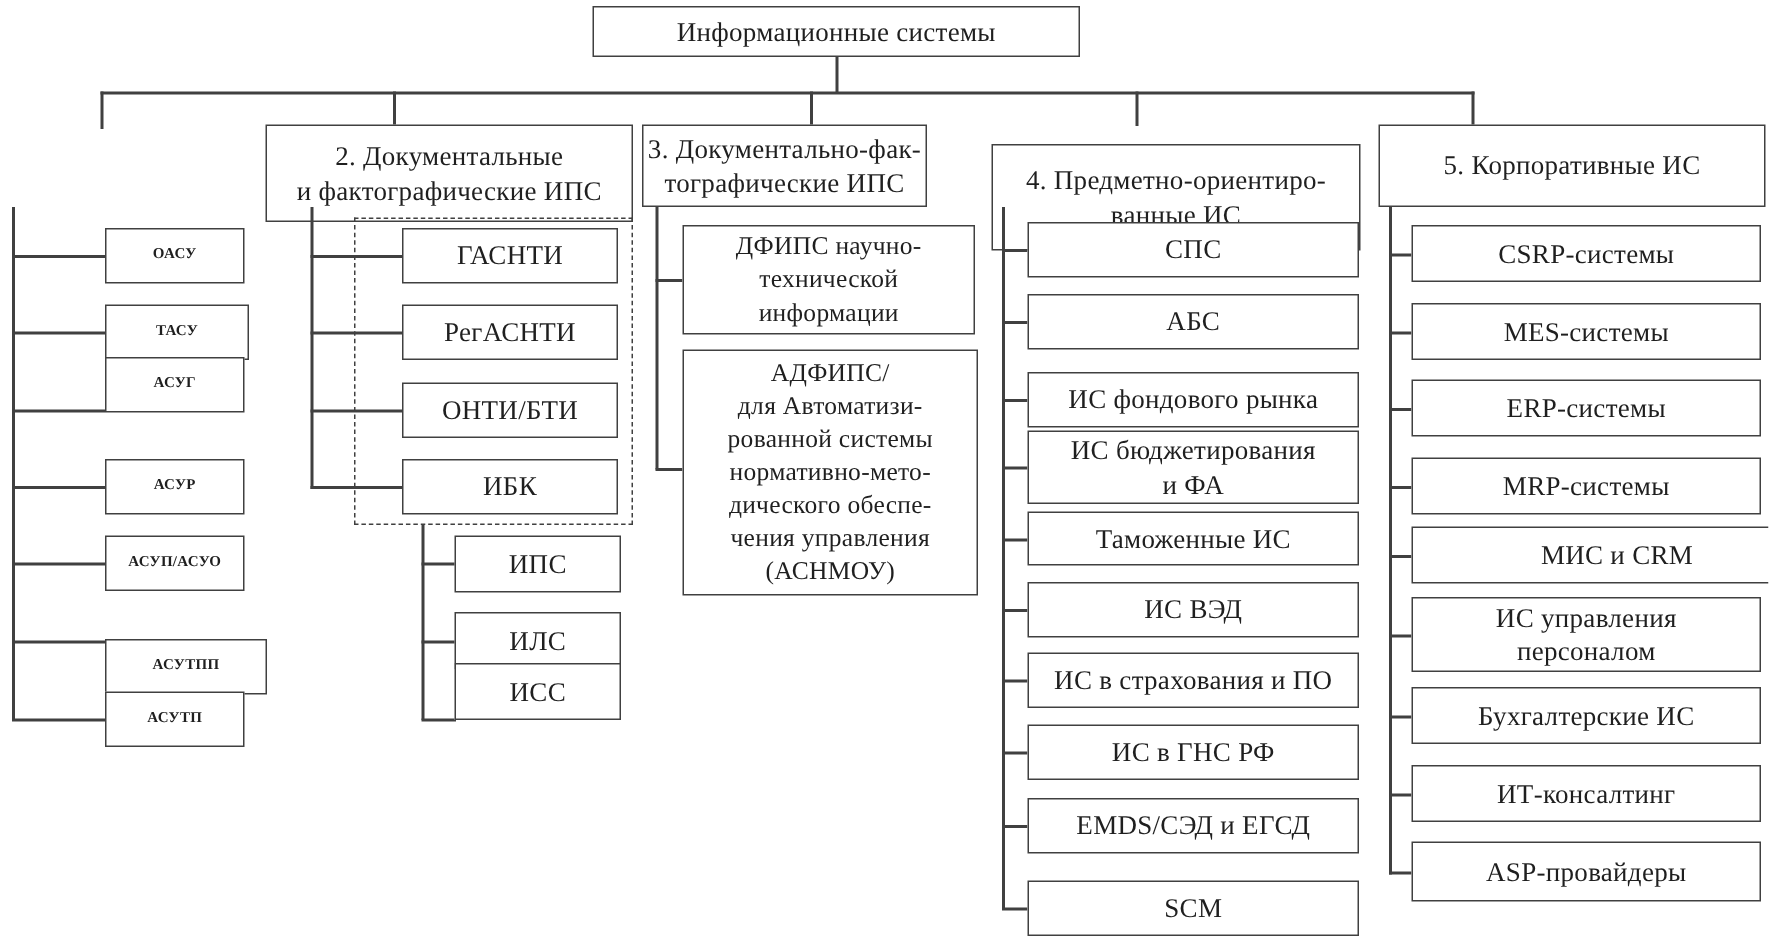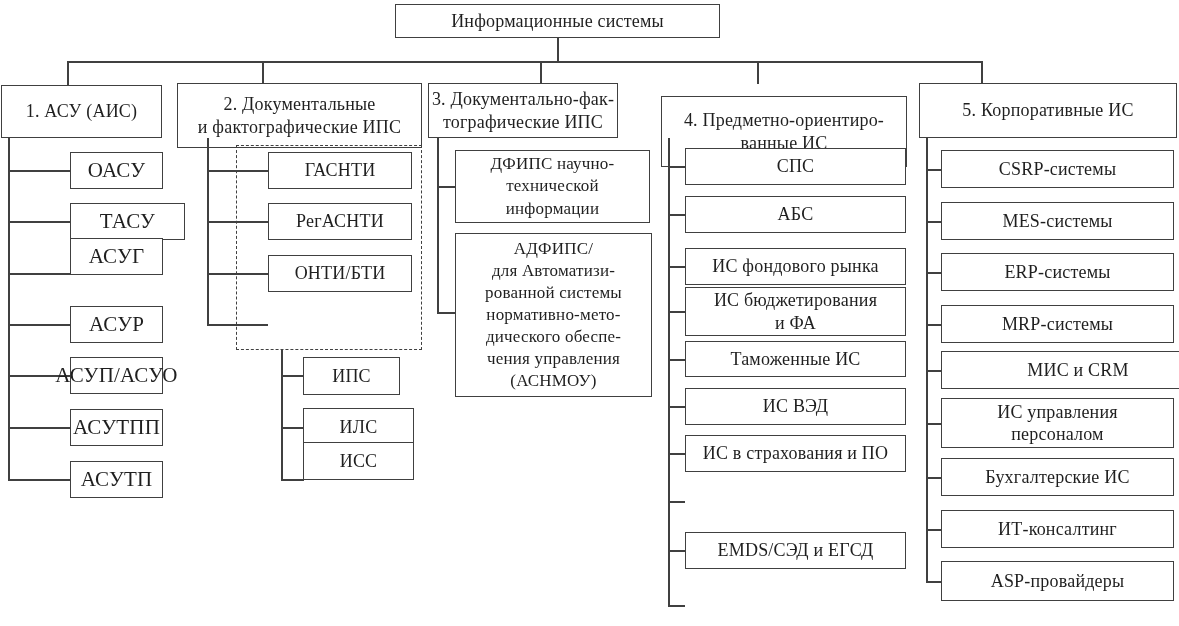--- a/index.html
+++ b/index.html
@@ -9,21 +9,21 @@
     color:#1f1f1f; overflow:hidden;
   }
   .box {
     position:absolute; box-sizing:border-box;
     border:1.5px solid #404040; background:#ffffff;
     display:flex; align-items:center; justify-content:center;
     text-align:center; font-size:18px; line-height:1.24;
     white-space:nowrap; letter-spacing:0.2px;
   }
   .box.ml { white-space:pre-line; }
-  .box.c1 { font-size:21px; }
+  .box.c1 { font-size:10px;font-weight:bold; }
   .box.small { font-size:17px; line-height:1.3; }
   .ln { position:absolute; background:#404040; }
   .ln.h { height:1.5px; }
   .ln.v { width:1.5px; }
   .dashedbox {
     position:absolute; box-sizing:border-box;
     border:1.5px dashed #404040; background:transparent;
   }
 </style>
 </head>
@@ -34,59 +34,59 @@
   <div class="box" style="left:395px;top:4px;width:325px;height:34px">Информационные системы</div>
 
   <div class="ln v" style="left:557px;top:38px;height:24px"></div>
   <div class="ln h" style="left:67px;top:61px;width:916px"></div>
   <div class="ln v" style="left:67px;top:61px;height:25px"></div>
   <div class="ln v" style="left:262px;top:61px;height:23px"></div>
   <div class="ln v" style="left:540px;top:61px;height:23px"></div>
   <div class="ln v" style="left:757px;top:61px;height:23px"></div>
   <div class="ln v" style="left:981px;top:61px;height:23px"></div>
 
-  <div class="box ml" style="left:1px;top:85px;width:161px;height:53px">1. АСУ (АИС)</div>
   <div class="box ml" style="left:177px;top:83px;width:245px;height:65px">2. Документальные
 и фактографические ИПС</div>
   <div class="box ml" style="left:428px;top:83px;width:190px;height:55px">3. Документально-фак-
 тографические ИПС</div>
   <div class="box ml" style="left:661px;top:96px;width:246px;height:71px">4. Предметно-ориентиро-
 ванные ИС</div>
   <div class="box ml" style="left:919px;top:83px;width:258px;height:55px">5. Корпоративные ИС</div>
 
   <div class="ln v" style="left:8px;top:138px;height:342px"></div>
   <div class="ln h" style="left:8px;top:170px;width:62px"></div>
   <div class="ln h" style="left:8px;top:221px;width:62px"></div>
   <div class="ln h" style="left:8px;top:273px;width:62px"></div>
   <div class="ln h" style="left:8px;top:324px;width:62px"></div>
   <div class="ln h" style="left:8px;top:375px;width:62px"></div>
   <div class="ln h" style="left:8px;top:427px;width:62px"></div>
   <div class="ln h" style="left:8px;top:479px;width:62px"></div>
   <div class="box c1" style="left:70px;top:152px;width:93px;height:37px">ОАСУ</div>
-  <div class="box c1" style="left:70px;top:203px;width:115px;height:37px">ТАСУ</div>
+  <div class="box c1" style="left:70px;top:203px;width:96px;height:37px">ТАСУ</div>
   <div class="box c1" style="left:70px;top:238px;width:93px;height:37px">АСУГ</div>
   <div class="box c1" style="left:70px;top:306px;width:93px;height:37px">АСУР</div>
   <div class="box c1" style="left:70px;top:357px;width:93px;height:37px">АСУП/АСУО</div>
-  <div class="box c1" style="left:70px;top:409px;width:93px;height:37px">АСУТПП</div>
+  <div class="box c1" style="left:70px;top:426px;width:108px;height:37px">АСУТПП</div>
   <div class="box c1" style="left:70px;top:461px;width:93px;height:37px">АСУТП</div>
 
   <div class="dashedbox" style="left:236px;top:145px;width:186px;height:205px"></div>
   <div class="ln v" style="left:207px;top:138px;height:188px"></div>
   <div class="ln h" style="left:207px;top:170px;width:61px"></div>
   <div class="ln h" style="left:207px;top:221px;width:61px"></div>
   <div class="ln h" style="left:207px;top:273px;width:61px"></div>
   <div class="ln h" style="left:207px;top:324px;width:61px"></div>
   <div class="box" style="left:268px;top:152px;width:144px;height:37px">ГАСНТИ</div>
   <div class="box" style="left:268px;top:203px;width:144px;height:37px">РегАСНТИ</div>
   <div class="box" style="left:268px;top:255px;width:144px;height:37px">ОНТИ/БТИ</div>
+  <div class="box" style="left:268px;top:306px;width:144px;height:37px">ИБК</div>
   <div class="ln v" style="left:281px;top:350px;height:130px"></div>
   <div class="ln h" style="left:281px;top:375px;width:23px"></div>
   <div class="ln h" style="left:281px;top:427px;width:23px"></div>
   <div class="ln h" style="left:281px;top:479px;width:23px"></div>
-  <div class="box" style="left:303px;top:357px;width:97px;height:38px">ИПС</div>
+  <div class="box" style="left:303px;top:357px;width:111px;height:38px">ИПС</div>
   <div class="box" style="left:303px;top:408px;width:111px;height:38px">ИЛС</div>
   <div class="box" style="left:303px;top:442px;width:111px;height:38px">ИСС</div>
 
   <div class="ln v" style="left:437px;top:138px;height:175px"></div>
   <div class="ln h" style="left:437px;top:186px;width:18px"></div>
   <div class="ln h" style="left:437px;top:312px;width:18px"></div>
   <div class="box ml small" style="left:455px;top:150px;width:195px;height:73px">ДФИПС научно-
 технической
 информации</div>
   <div class="box ml small" style="left:455px;top:233px;width:197px;height:164px">АДФИПС/
@@ -109,21 +109,23 @@
   <div class="ln h" style="left:668px;top:550px;width:17px"></div>
   <div class="ln h" style="left:668px;top:605px;width:17px"></div>
   <div class="box" style="left:685px;top:148px;width:221px;height:37px">СПС</div>
   <div class="box" style="left:685px;top:196px;width:221px;height:37px">АБС</div>
   <div class="box" style="left:685px;top:248px;width:221px;height:37px">ИС фондового рынка</div>
   <div class="box ml" style="left:685px;top:287px;width:221px;height:49px">ИС бюджетирования
 и ФА</div>
   <div class="box" style="left:685px;top:341px;width:221px;height:36px">Таможенные ИС</div>
   <div class="box" style="left:685px;top:388px;width:221px;height:37px">ИС ВЭД</div>
   <div class="box" style="left:685px;top:435px;width:221px;height:37px">ИС в страхования и ПО</div>
+  <div class="box" style="left:685px;top:483px;width:221px;height:37px">ИС в ГНС РФ</div>
   <div class="box" style="left:685px;top:532px;width:221px;height:37px">EMDS/СЭД и ЕГСД</div>
+  <div class="box" style="left:685px;top:587px;width:221px;height:37px">SCM</div>
 
   <div class="ln v" style="left:926px;top:138px;height:445px"></div>
   <div class="ln h" style="left:926px;top:169px;width:15px"></div>
   <div class="ln h" style="left:926px;top:221px;width:15px"></div>
   <div class="ln h" style="left:926px;top:272px;width:15px"></div>
   <div class="ln h" style="left:926px;top:324px;width:15px"></div>
   <div class="ln h" style="left:926px;top:370px;width:15px"></div>
   <div class="ln h" style="left:926px;top:423px;width:15px"></div>
   <div class="ln h" style="left:926px;top:477px;width:15px"></div>
   <div class="ln h" style="left:926px;top:529px;width:15px"></div>

